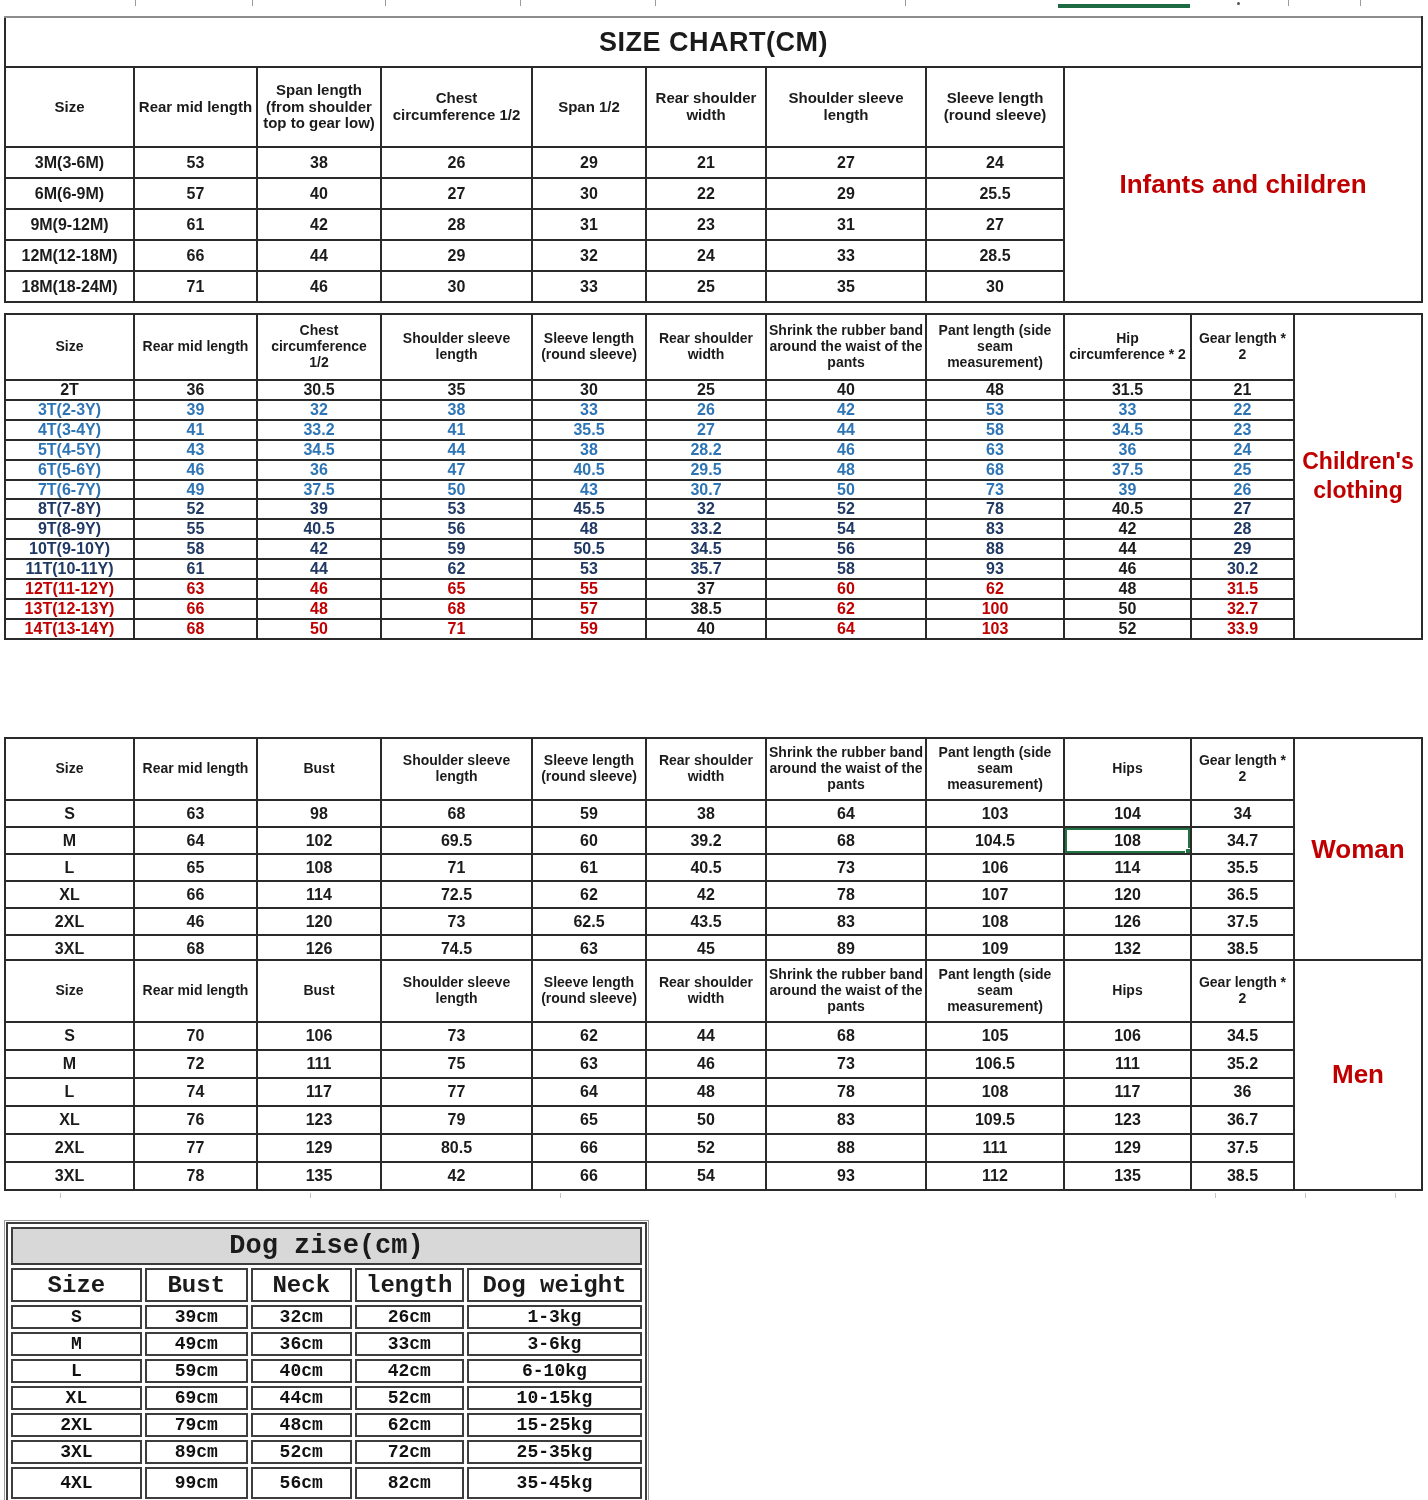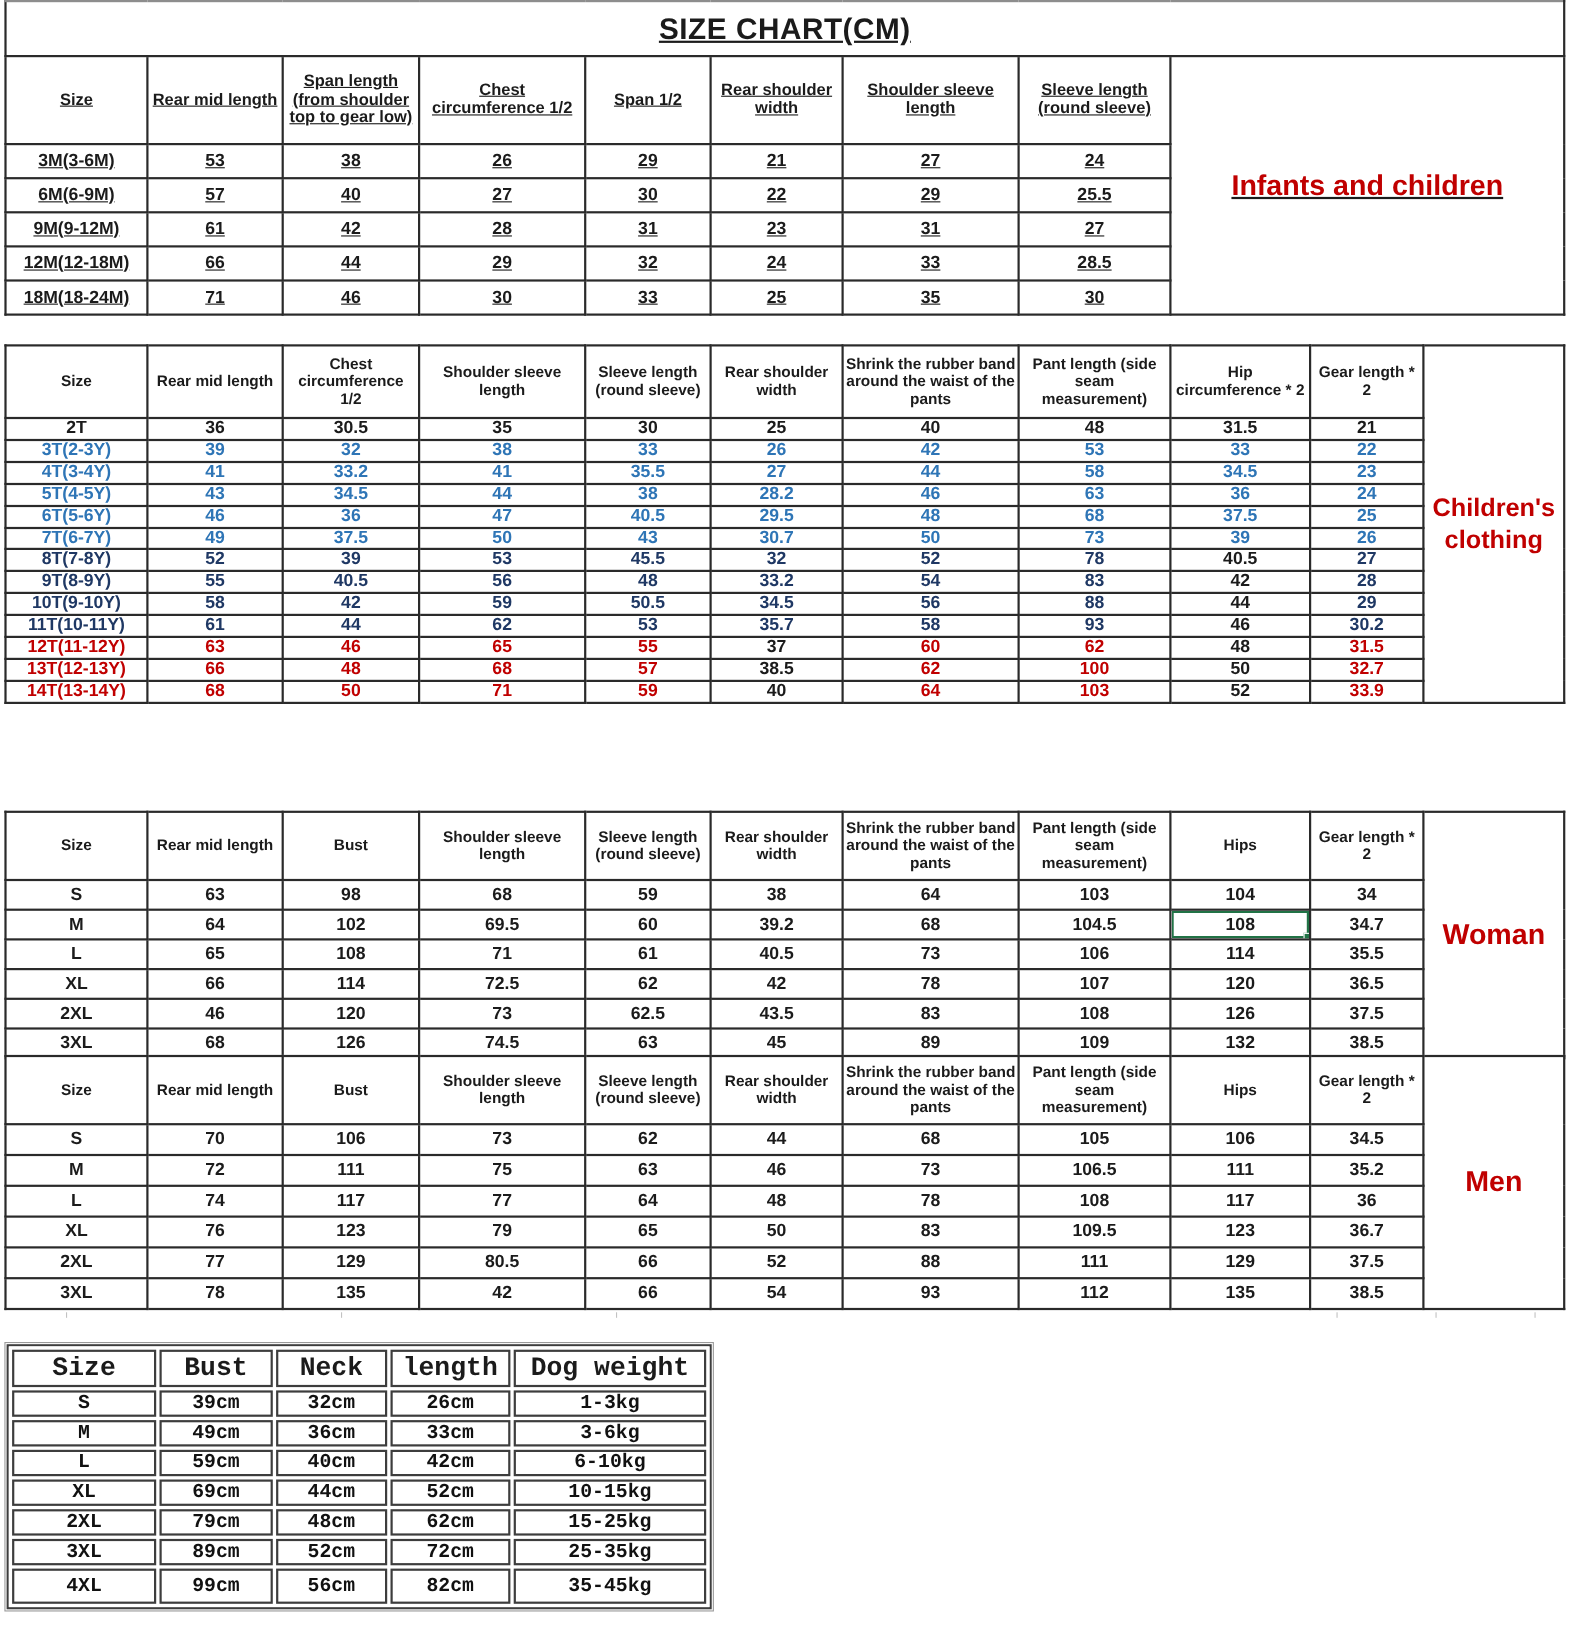--- a/index.html
+++ b/index.html
@@ -14,21 +14,21 @@
   .big td,.big th{border:2px solid var(--border);text-align:center;vertical-align:middle;
         padding:0 2px;font-weight:bold;overflow:hidden;}
   .big{font-size:16px;line-height:1.12;}
   .big .hdr{font-size:14px;}
   #infants-table .hdr{font-size:15px;margin-top:47px;}
   .title-cell{font-size:27px;letter-spacing:.5px;}
   #infants-table tr:first-child th{border-top-color:#8d8d8d;}
   .label-cell{color:var(--red);font-size:26px;line-height:1.3;margin-left:24px;}
   #children-table .label-cell{font-size:23px;}
 
-  #infants-table{left:4px;top:0;width:1417px;text-decoration:underline;}
+  #infants-table{left:4px;top:16px;width:1417px;}
   #infants-table .title-row{height:50px;}
   #infants-table .header-row{height:80px;}
   #infants-table .data-row{height:31px;}
 
   #children-table{left:4px;top:313px;width:1417px;}
   #children-table .header-row{height:66px;}
   #children-table .data-row{height:14px;}
   #children-table .data-row:nth-last-child(-n+3){height:16px;}
 
   #woman-table{left:4px;top:737px;width:1417px;}
@@ -565,20 +565,23 @@
   <div id="dog-wrap">
     <table id="dog-table">
       <colgroup>
         <col style="width:127px">
           <col style="width:100px">
           <col style="width:98px">
           <col style="width:106px">
           <col style="width:170px">
       </colgroup>
       <tbody>
+        <tr class="dog-title-row">
+          <th colspan="5">Dog zise(cm)</th>
+        </tr>
         <tr class="header-row">
             <th class="hdr">Size</th>
             <th class="hdr">Bust</th>
             <th class="hdr">Neck</th>
             <th class="hdr">length</th>
             <th class="hdr">Dog weight</th>
           </tr>
       <tr class="data-row">
             <td class="c-black">S</td>
             <td class="c-black">39cm</td>

